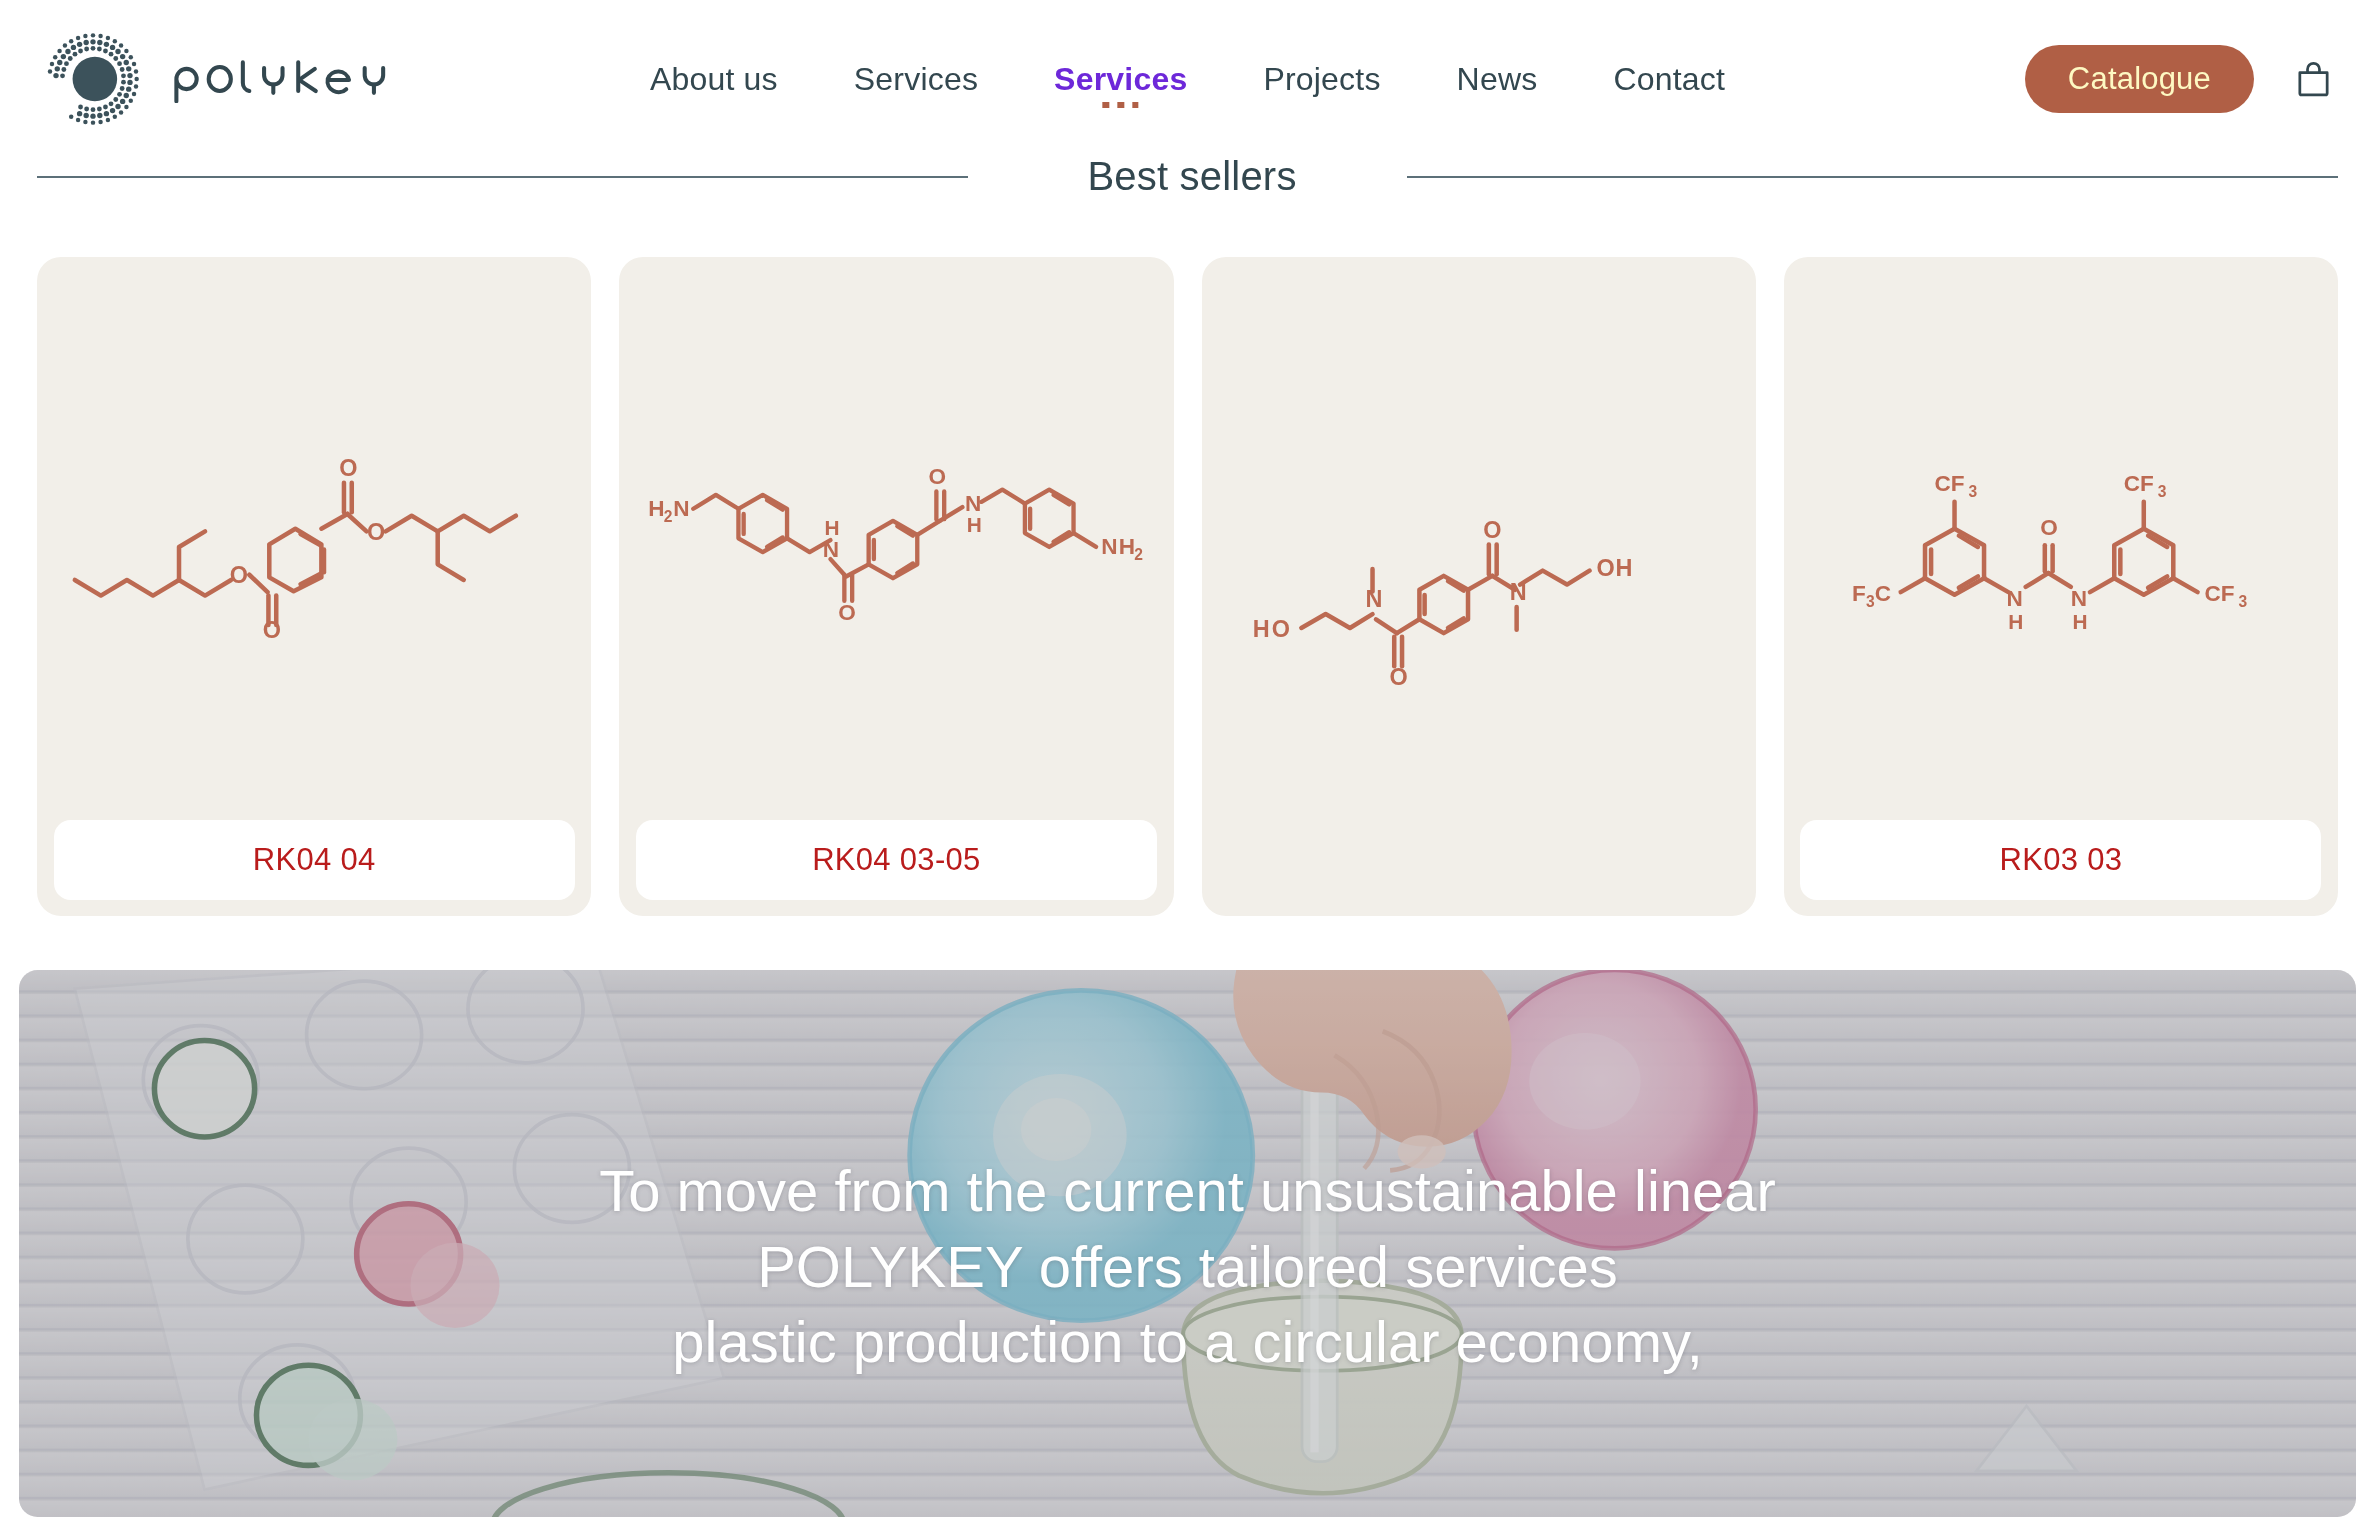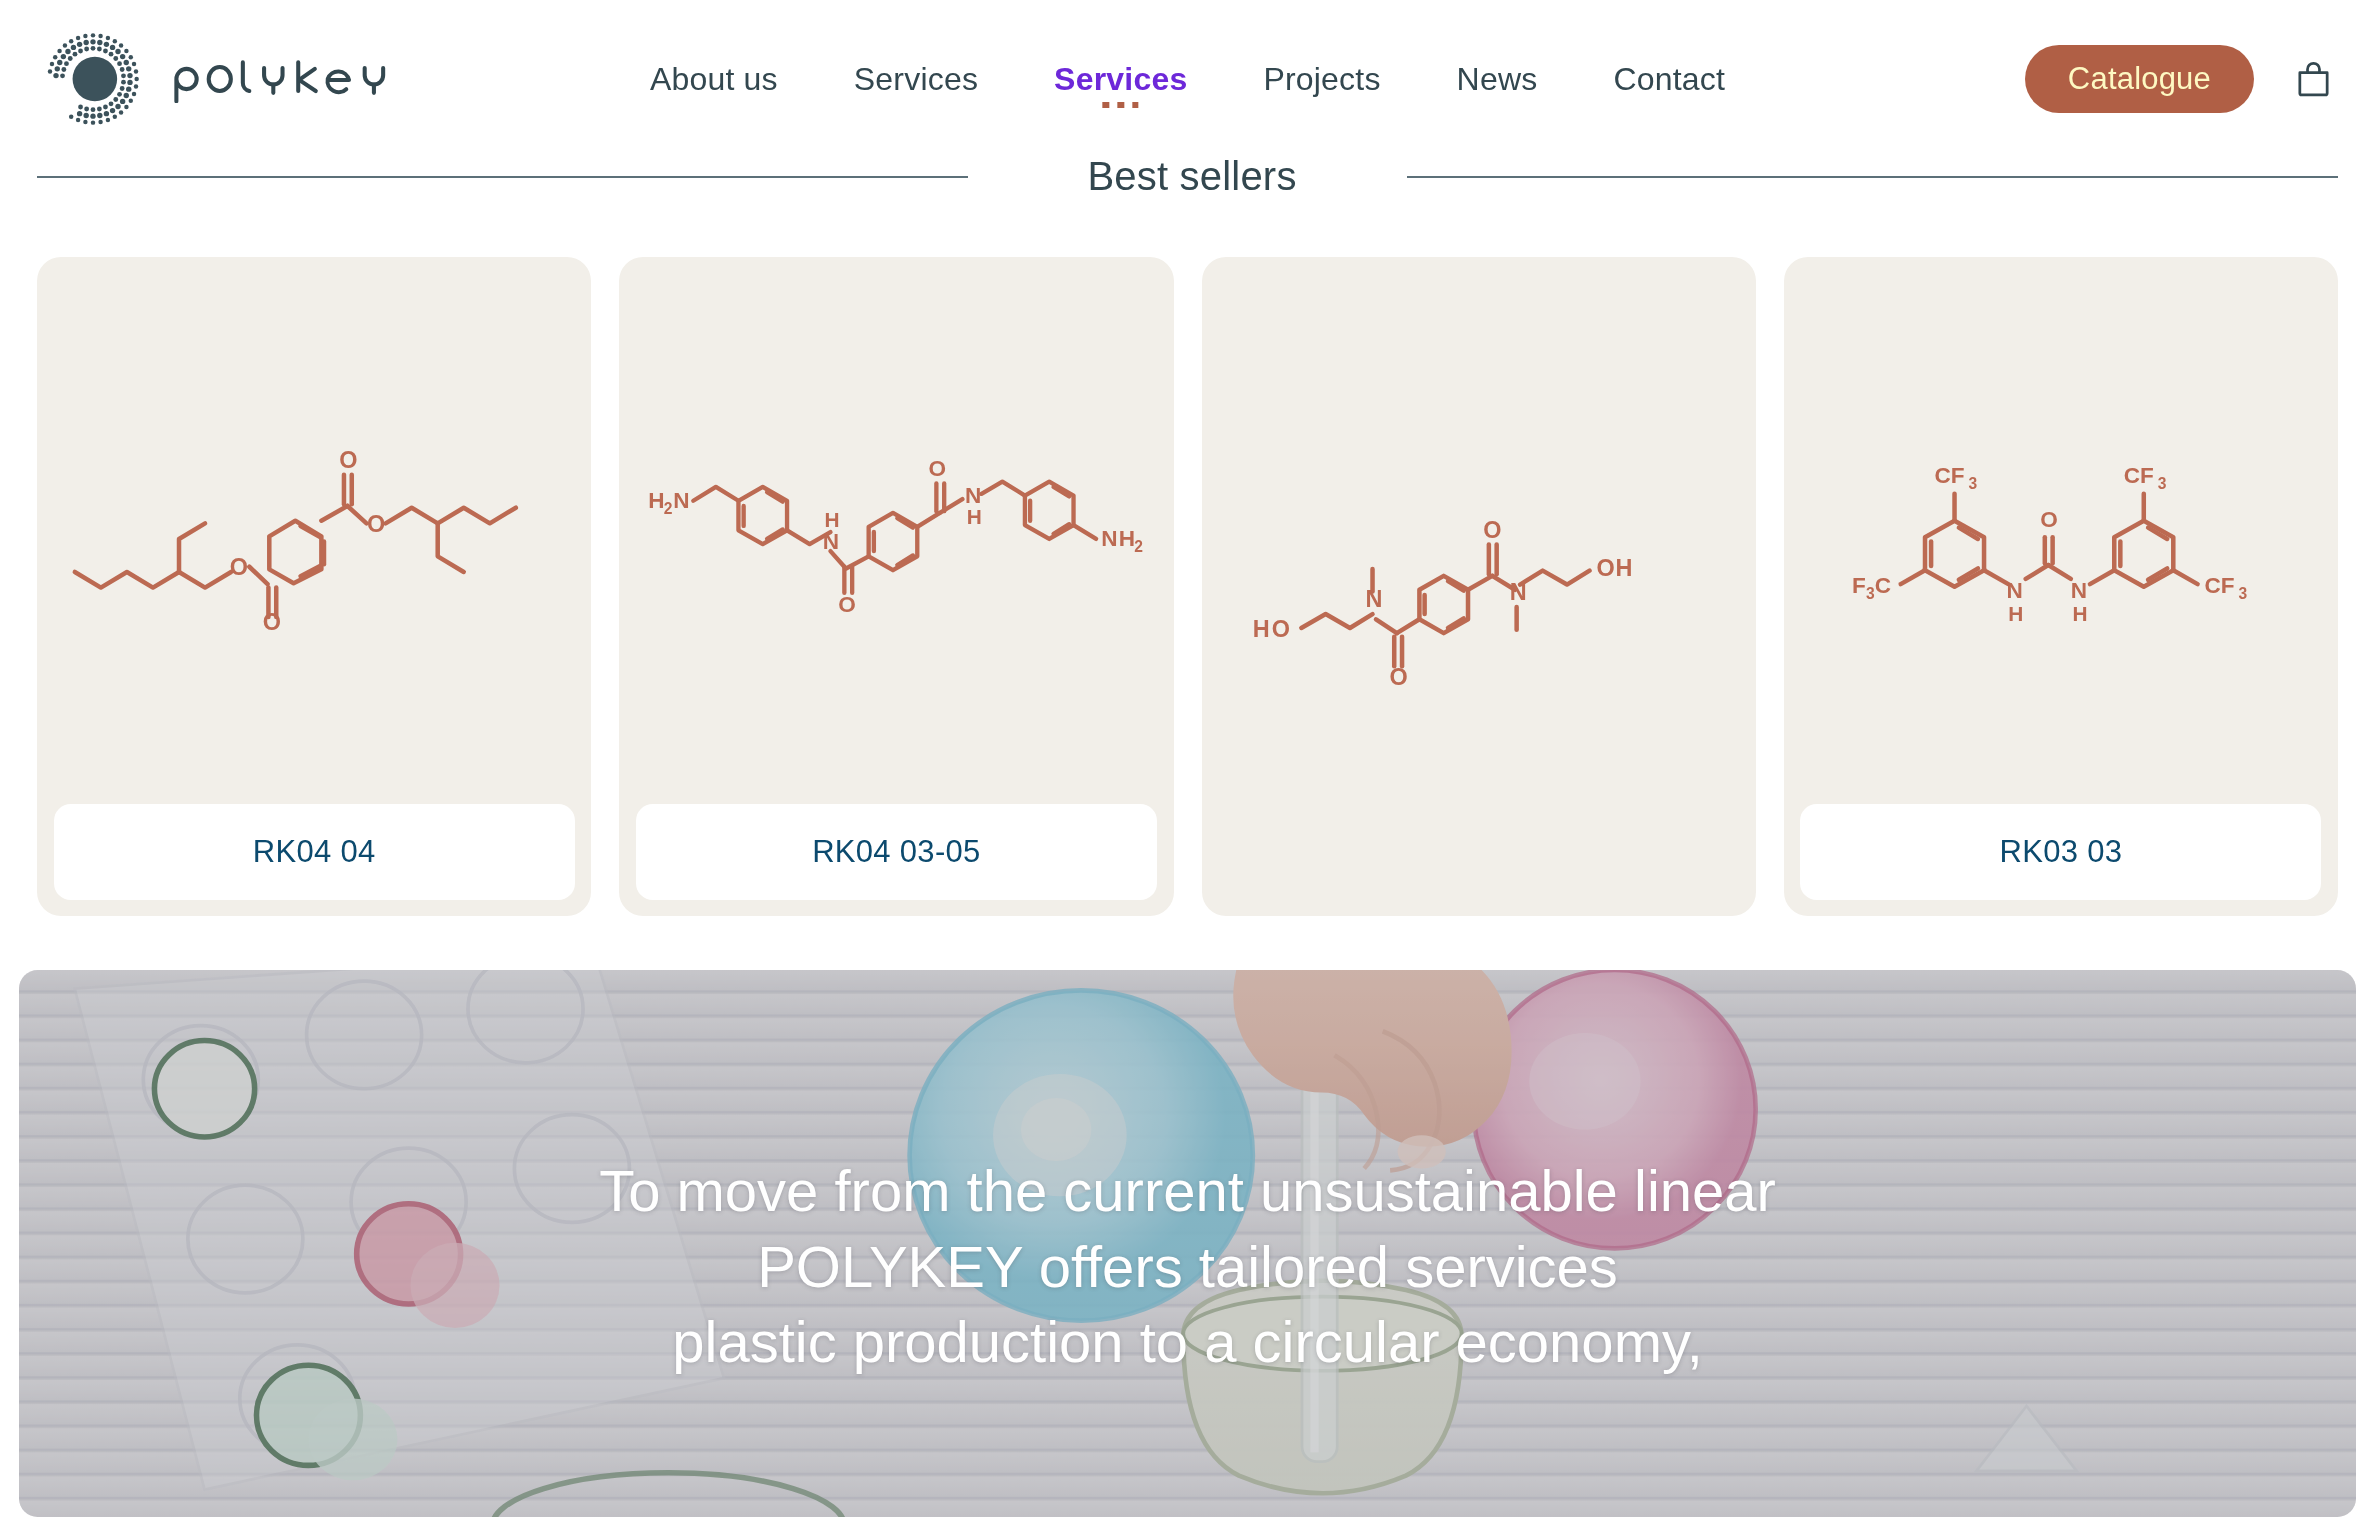--- a/index.html
+++ b/index.html
@@ -108,26 +108,26 @@
     display:flex;
     align-items:center;
     justify-content:center;
     padding:9.3px 16.7px 0 16.7px;
   }
   .card-figure svg { width:100%; height:auto; display:block; }
   .card-label {
     background:#ffffff;
     border-radius:16.7px;
     margin:0 16.7px 16.7px 16.7px;
-    height:96px;
+    height:80px;
     display:flex;
     align-items:center;
     justify-content:center;
     font-size:31px;
-    color:#0c4a6e;
+    color:#b91c1c;
     letter-spacing:0.3px;
   }
 
   
   .hero {
     position:relative;
     margin:54px 18.6px 0 18.6px;
     height:547px;
     border-radius:18.6px;
     overflow:hidden;

